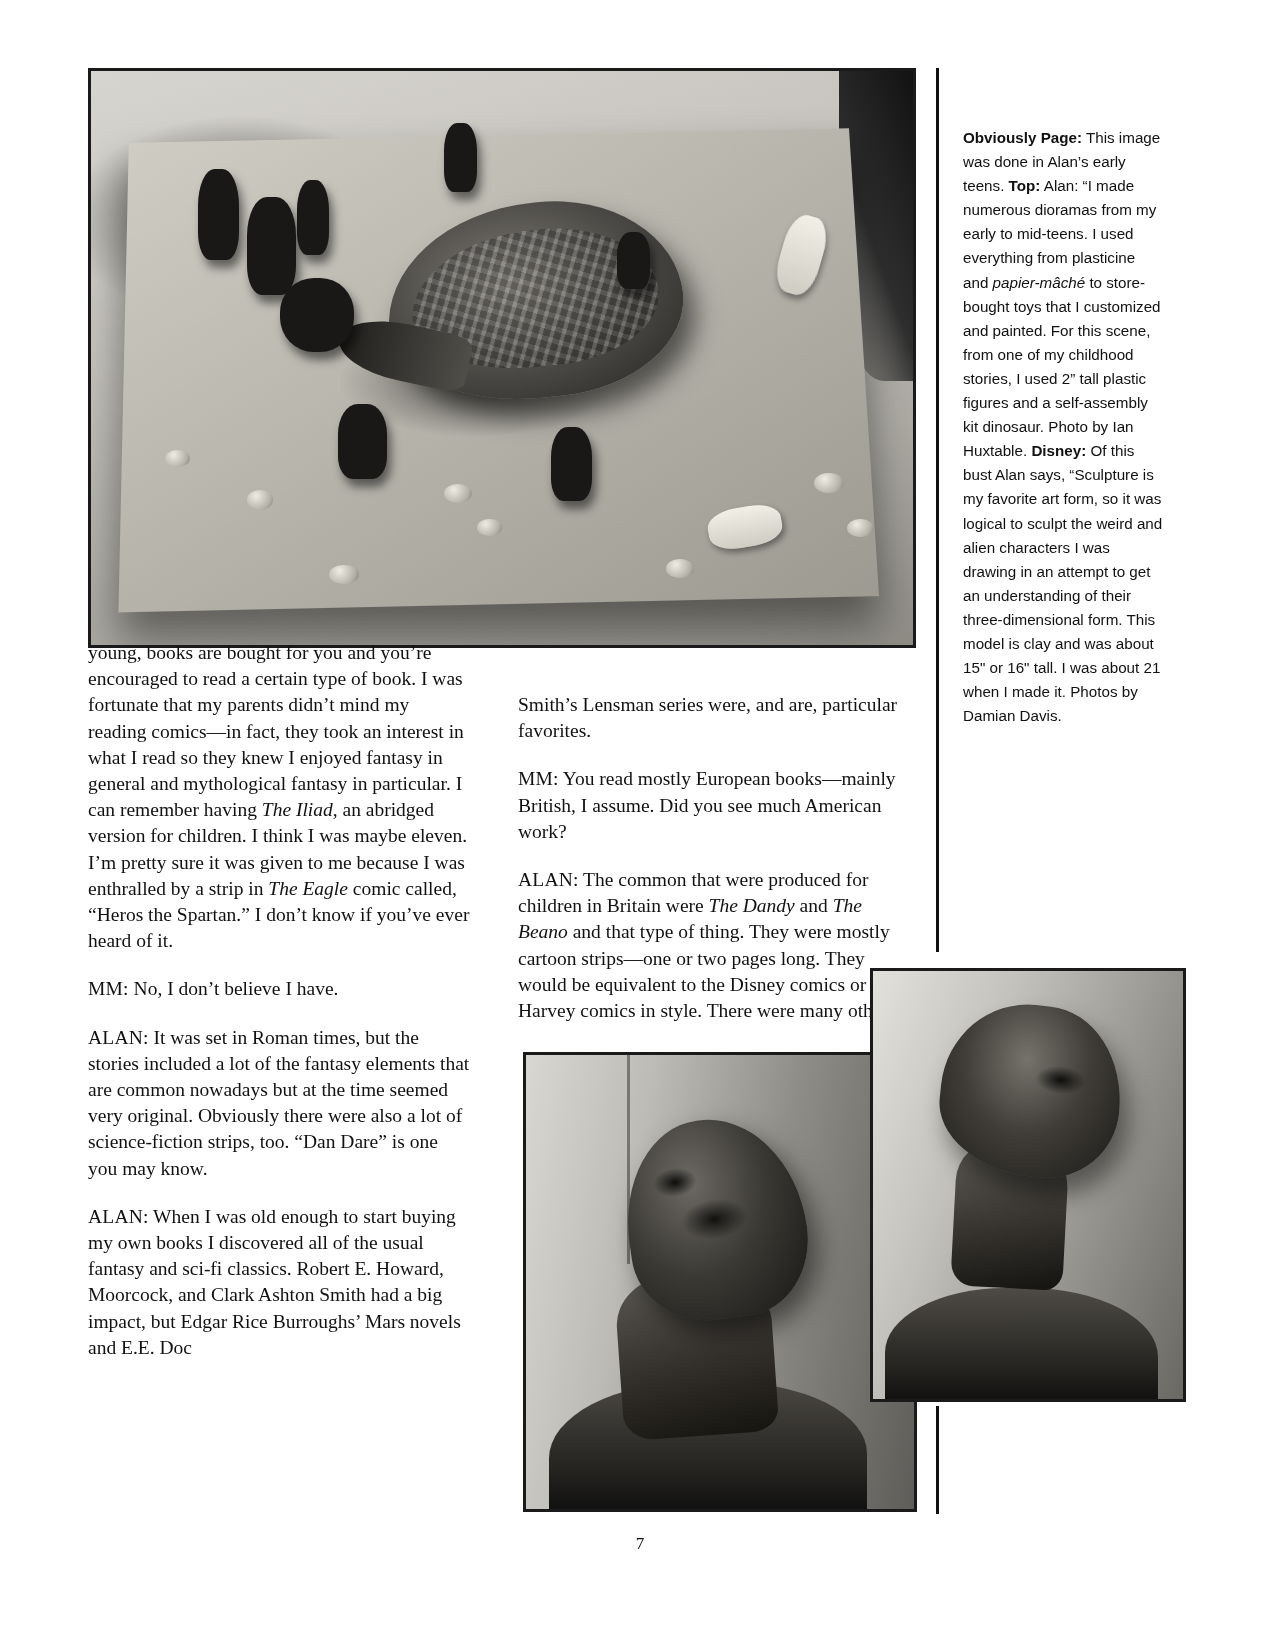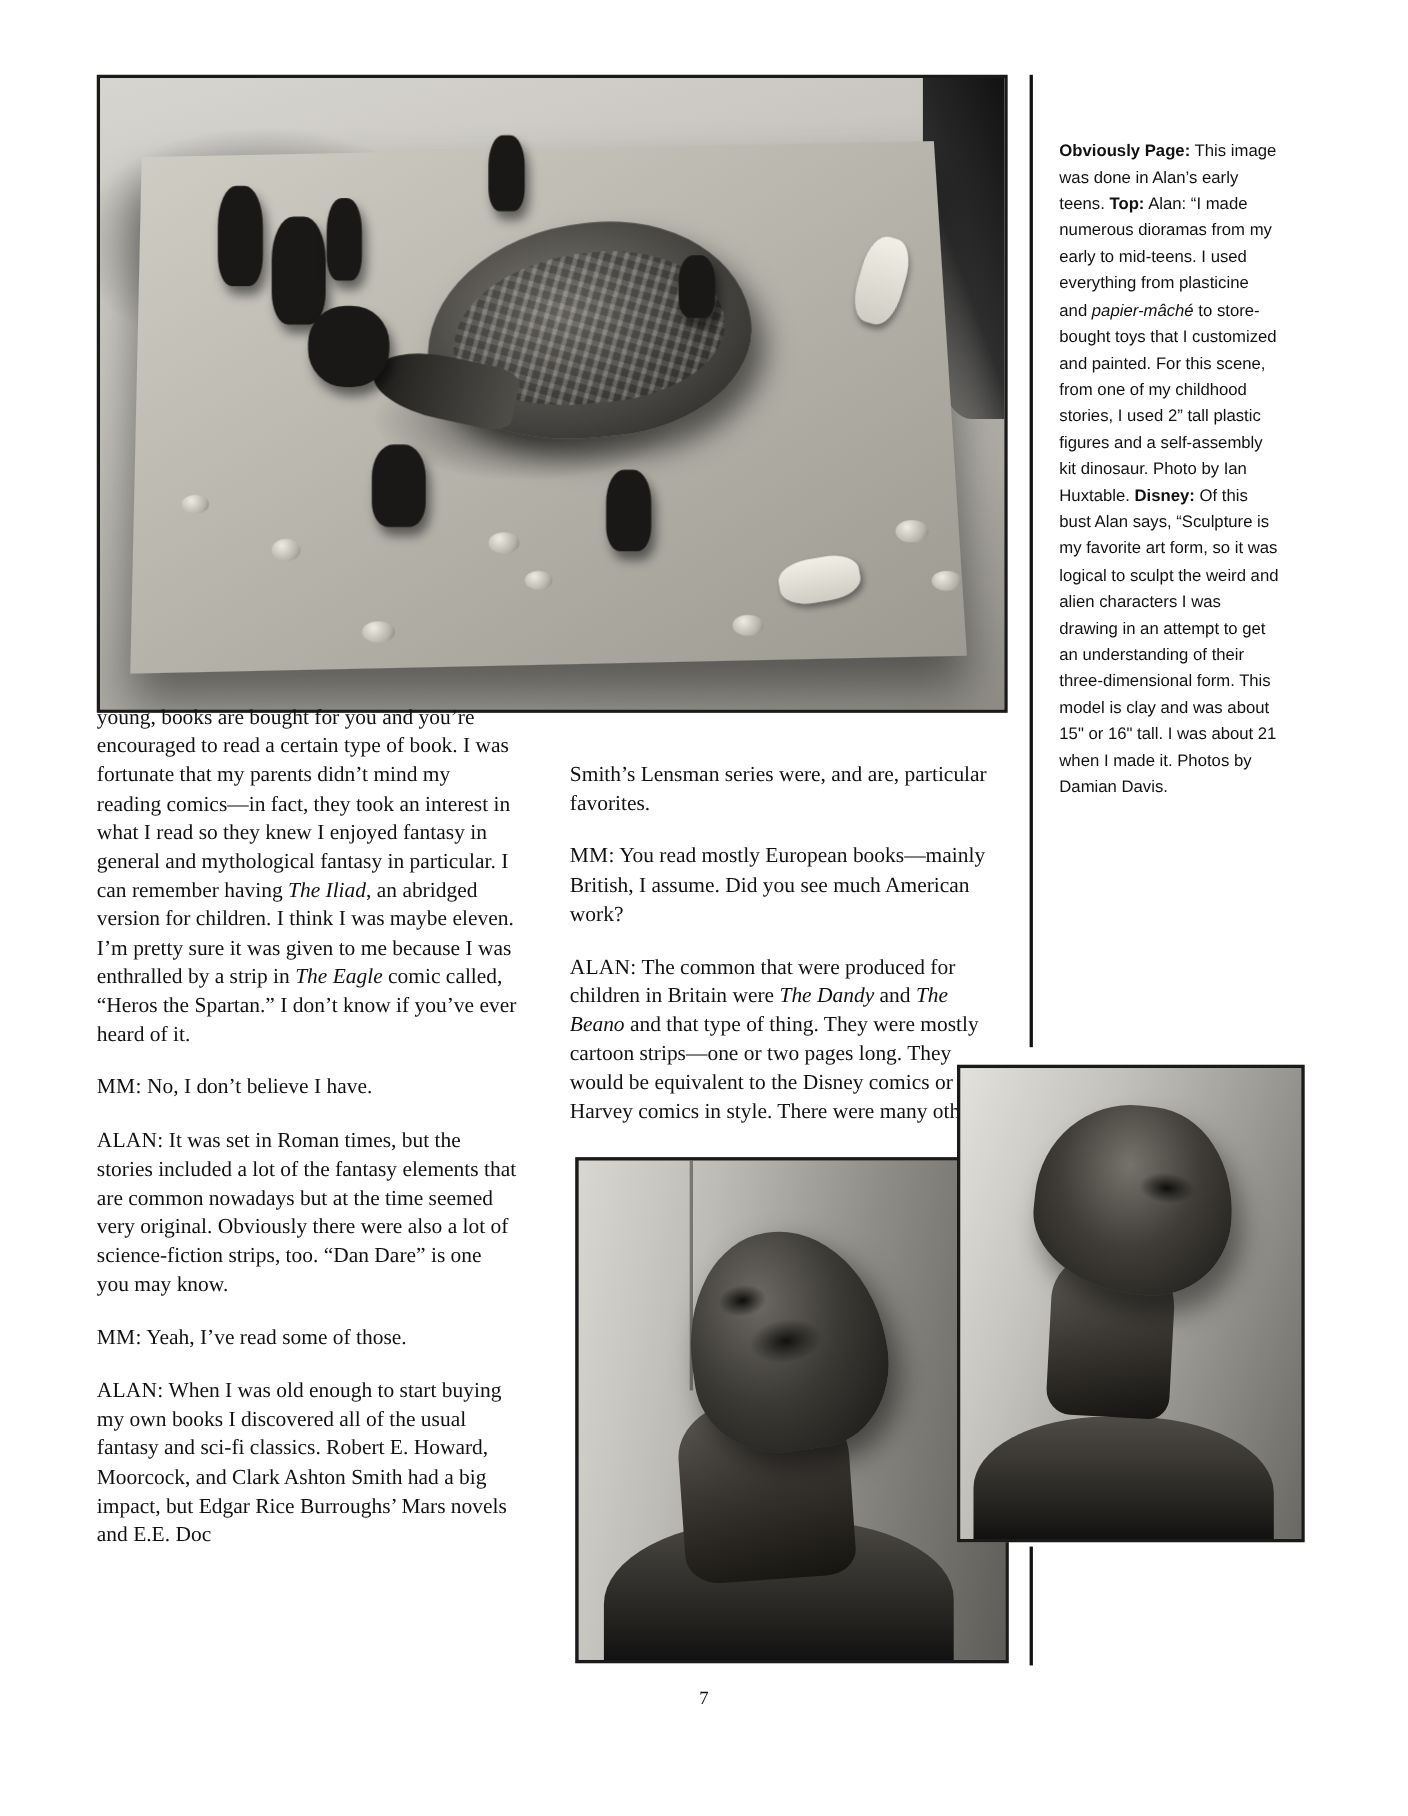--- a/index.html
+++ b/index.html
@@ -283,21 +283,20 @@
   </div>
 </div>
 
 <div class="v-rule" style="left:936px; top:68px; height:884px;"></div>
 <div class="v-rule" style="left:936px; top:1406px; height:108px;"></div>
 
 <div class="body-col" id="col-left">
   <p><span>young, books are bought for you and you’re encouraged to read a certain type of book. I was fortunate that my parents didn’t mind my reading comics—in fact, they took an interest in what I read so they knew I enjoyed fantasy in general and mythological fantasy in particular. I can remember having </span><span class="ital">The Iliad</span><span>, an abridged version for children. I think I was maybe eleven. I’m pretty sure it was given to me because I was enthralled by a strip in </span><span class="ital">The Eagle</span><span> comic called, “Heros the Spartan.” I don’t know if you’ve ever heard of it.</span></p>
   <p><span class="spk">MM:</span><span>  No, I don’t believe I have.</span></p>
   <p><span class="spk">ALAN:</span><span>  It was set in Roman times, but the stories included a lot of the fantasy elements that are common nowadays but at the time seemed very original. Obviously there were also a lot of science-fiction strips, too. “Dan Dare” is one you may know.</span></p>
-  <p><span class="spk">MM:</span><span>  Yeah, I’ve read some of those.</span></p>
   <p><span class="spk">ALAN:</span><span>  When I was old enough to start buying my own books I discovered all of the usual fantasy and sci-fi classics. Robert E. Howard, Moorcock, and Clark Ashton Smith had a big impact, but Edgar Rice Burroughs’ Mars novels and E.E. Doc</span></p>
 </div>
 
 <div class="body-col" id="col-mid">
   <p><span>Smith’s Lensman series were, and are, particular favorites.</span></p>
   <p><span class="spk">MM:</span><span>  You read mostly European books—mainly British, I assume. Did you see much American work?</span></p>
   <p><span class="spk">ALAN:</span><span>  The common that were produced for children in Britain were </span><span class="ital">The Dandy</span><span> and </span><span class="ital">The Beano</span><span> and that type of thing. They were mostly cartoon strips—one or two pages long. They would be equivalent to the Disney comics or the Harvey comics in style. There were many others,</span></p>
 </div>
 
 <div id="caption">

